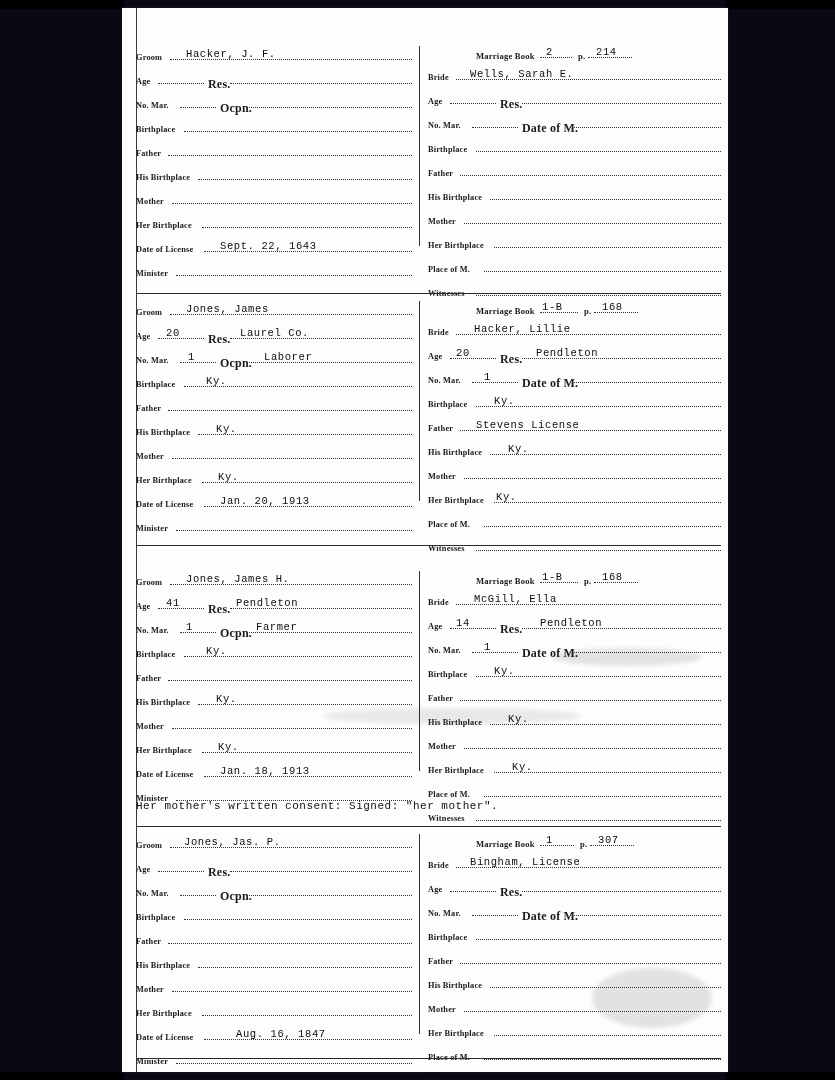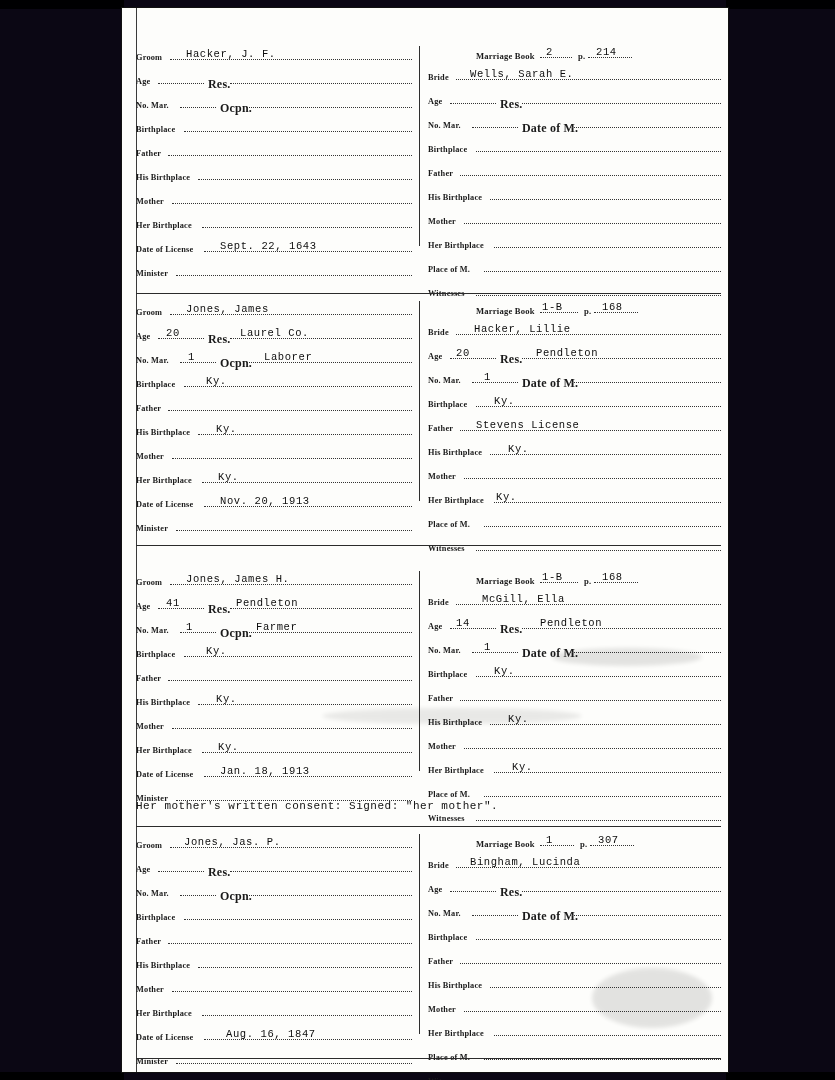--- a/index.html
+++ b/index.html
@@ -285,21 +285,21 @@
           <span class="hand" style="left:54px;"></span>
         </div>
         <div class="row">
           <span class="lab">Her Birthplace</span>
           <span class="dots" style="left:66px;width:210px;"></span>
           <span class="hand" style="left:82px;">Ky.</span>
         </div>
         <div class="row">
           <span class="lab">Date of License</span>
           <span class="dots" style="left:68px;width:208px;"></span>
-          <span class="hand" style="left:84px;">Nov. 20, 1913</span>
+          <span class="hand" style="left:84px;">Jan. 20, 1913</span>
         </div>
         <div class="row">
           <span class="lab">Minister</span>
           <span class="dots" style="left:40px;width:236px;"></span>
           <span class="hand" style="left:58px;"></span>
         </div>
       </div>
 
       <div class="col colR">
         <div class="row" style="height:20px;">
@@ -438,21 +438,21 @@
           <span class="booklab">Marriage Book</span>
           <span class="dots" style="left:112px;width:38px;top:11px;"></span>
           <span class="hand" style="left:114px;top:0;">1-B</span>
           <span class="plab" style="left:156px;">p.</span>
           <span class="dots" style="left:166px;width:44px;top:11px;"></span>
           <span class="hand" style="left:174px;top:0;">168</span>
         </div>
         <div class="row">
           <span class="lab">Bride</span>
           <span class="dots" style="left:28px;width:265px;"></span>
-          <span class="hand" style="left:54px;">McGill, Ella</span>
+          <span class="hand" style="left:46px;">McGill, Ella</span>
         </div>
         <div class="row">
           <span class="lab">Age</span>
           <span class="dots" style="left:22px;width:46px;"></span>
           <span class="lab2" style="left:72px;">Res.</span>
           <span class="dots" style="left:94px;width:199px;"></span>
           <span class="hand" style="left:28px;">14</span>
           <span class="hand" style="left:112px;">Pendleton</span>
         </div>
         <div class="row">
@@ -551,42 +551,42 @@
           <span class="hand" style="left:54px;"></span>
         </div>
         <div class="row">
           <span class="lab">Her Birthplace</span>
           <span class="dots" style="left:66px;width:210px;"></span>
           <span class="hand" style="left:82px;"></span>
         </div>
         <div class="row">
           <span class="lab">Date of License</span>
           <span class="dots" style="left:68px;width:208px;"></span>
-          <span class="hand" style="left:90px;text-align:right;">Aug. 16, 1847</span>
+          <span class="hand" style="left:100px;text-align:right;">Aug. 16, 1847</span>
         </div>
         <div class="row">
           <span class="lab">Minister</span>
           <span class="dots" style="left:40px;width:236px;"></span>
           <span class="hand" style="left:58px;"></span>
         </div>
       </div>
 
       <div class="col colR">
         <div class="row" style="height:20px;">
           <span class="booklab">Marriage Book</span>
           <span class="dots" style="left:112px;width:34px;top:11px;"></span>
           <span class="hand" style="left:118px;top:0;">1</span>
           <span class="plab" style="left:152px;">p.</span>
           <span class="dots" style="left:162px;width:44px;top:11px;"></span>
           <span class="hand" style="left:170px;top:0;">307</span>
         </div>
         <div class="row">
           <span class="lab">Bride</span>
           <span class="dots" style="left:28px;width:265px;"></span>
-          <span class="hand" style="left:42px;">Bingham, Lucinda</span>
+          <span class="hand" style="left:42px;">Bingham, License</span>
         </div>
         <div class="row">
           <span class="lab">Age</span>
           <span class="dots" style="left:22px;width:46px;"></span>
           <span class="lab2" style="left:72px;">Res.</span>
           <span class="dots" style="left:94px;width:199px;"></span>
           <span class="hand" style="left:30px;"></span>
           <span class="hand" style="left:108px;"></span>
         </div>
         <div class="row">

